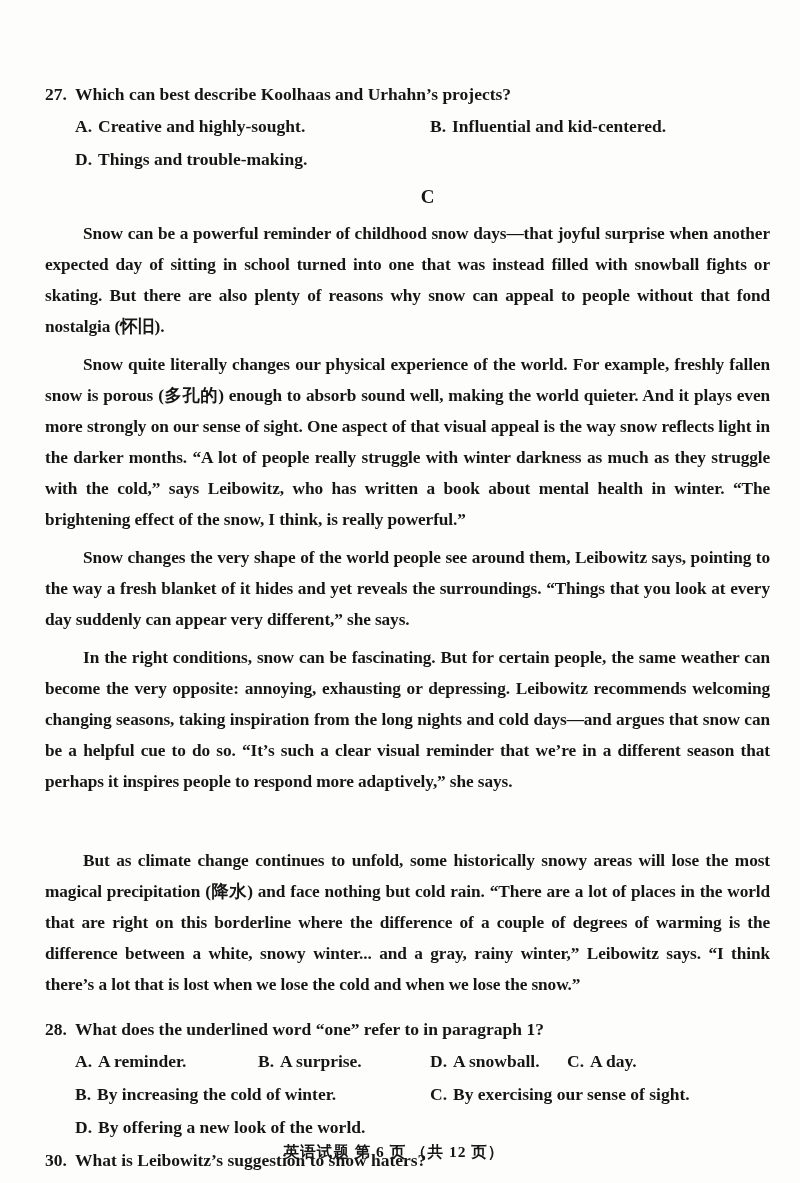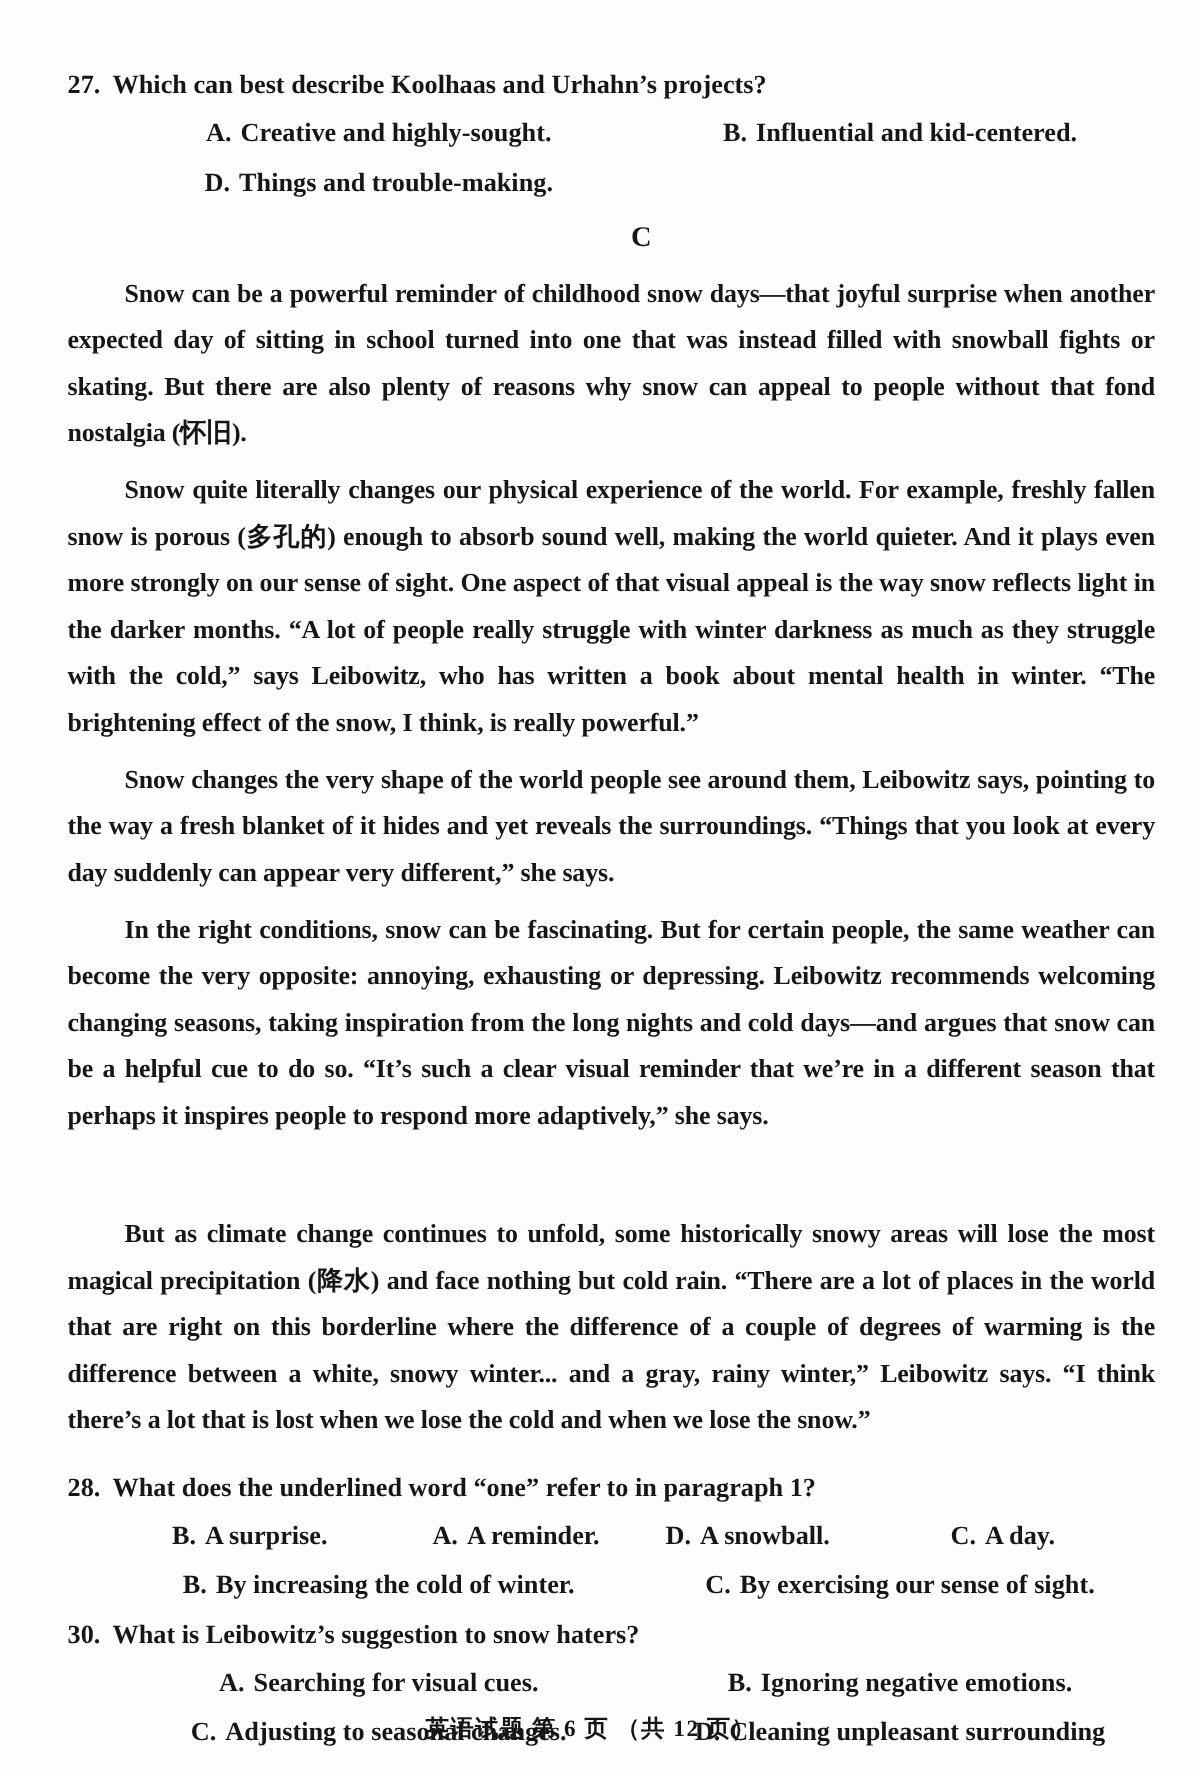--- a/index.html
+++ b/index.html
@@ -5,35 +5,35 @@
   html, body { margin:0; padding:0; }
   body {
     width:800px; height:1183px; overflow:hidden; position:relative;
     background:#fdfdfc;
     font-family:"Liberation Serif", serif;
     font-weight:bold;
     color:#161616;
   }
   .page {
     position:absolute; inset:0;
-    padding:40px 30px 0 45px;
+    padding:78px 30px 0 45px;
     box-sizing:border-box;
   }
   .stem-row { display:flex; align-items:baseline; line-height:32px; font-size:17.5px; }
   .qnum { flex:0 0 30px; }
   .stem { flex:1 1 auto; }
   .opts2 {
     display:grid; grid-template-columns:355px 1fr;
     padding-left:30px; line-height:33px; font-size:17.5px;
   }
   .opts4 {
     display:grid; grid-template-columns:183px 172px 137px 1fr;
     padding-left:30px; line-height:33px; font-size:17.5px;
   }
-  .opt { white-space:nowrap;text-align:center; }
+  .opt { white-space:nowrap; }
   .opt .olabel { margin-right:6px; }
   .section-heading {
     text-align:center; font-size:19px; line-height:30px;
     margin:6px 0 6px 40px;
   }
   .passage p {
     margin:0 0 7px 0;
     font-size:17.3px; line-height:31px;
     text-align:justify; text-indent:38px;
     letter-spacing:-0.1px;
@@ -77,31 +77,32 @@
   </div>
 
   <div class="questions">
 
     <div>
       <div class="stem-row">
         <span class="qnum">28.</span>
         <span class="stem">What does the underlined word “one” refer to in paragraph 1?</span>
       </div>
       <div class="opts4">
+        <div class="opt"><span class="olabel">A.</span><span>A reminder.</span></div>
         <div class="opt"><span class="olabel">B.</span><span>A surprise.</span></div>
-        <div class="opt"><span class="olabel">A.</span><span>A reminder.</span></div>
         <div class="opt"><span class="olabel">D.</span><span>A snowball.</span></div>
         <div class="opt"><span class="olabel">C.</span><span>A day.</span></div>
       </div>
     </div>
 
     <div>
       <div class="opts2">
         <div class="opt"><span class="olabel">B.</span><span>By increasing the cold of winter.</span></div>
         <div class="opt"><span class="olabel">C.</span><span>By exercising our sense of sight.</span></div>
+        <div class="opt"><span class="olabel">D.</span><span>By offering a new look of the world.</span></div>
       </div>
     </div>
 
     <div>
       <div class="stem-row">
         <span class="qnum">30.</span>
         <span class="stem">What is Leibowitz’s suggestion to snow haters?</span>
       </div>
       <div class="opts2">
         <div class="opt"><span class="olabel">A.</span><span>Searching for visual cues.</span></div>

